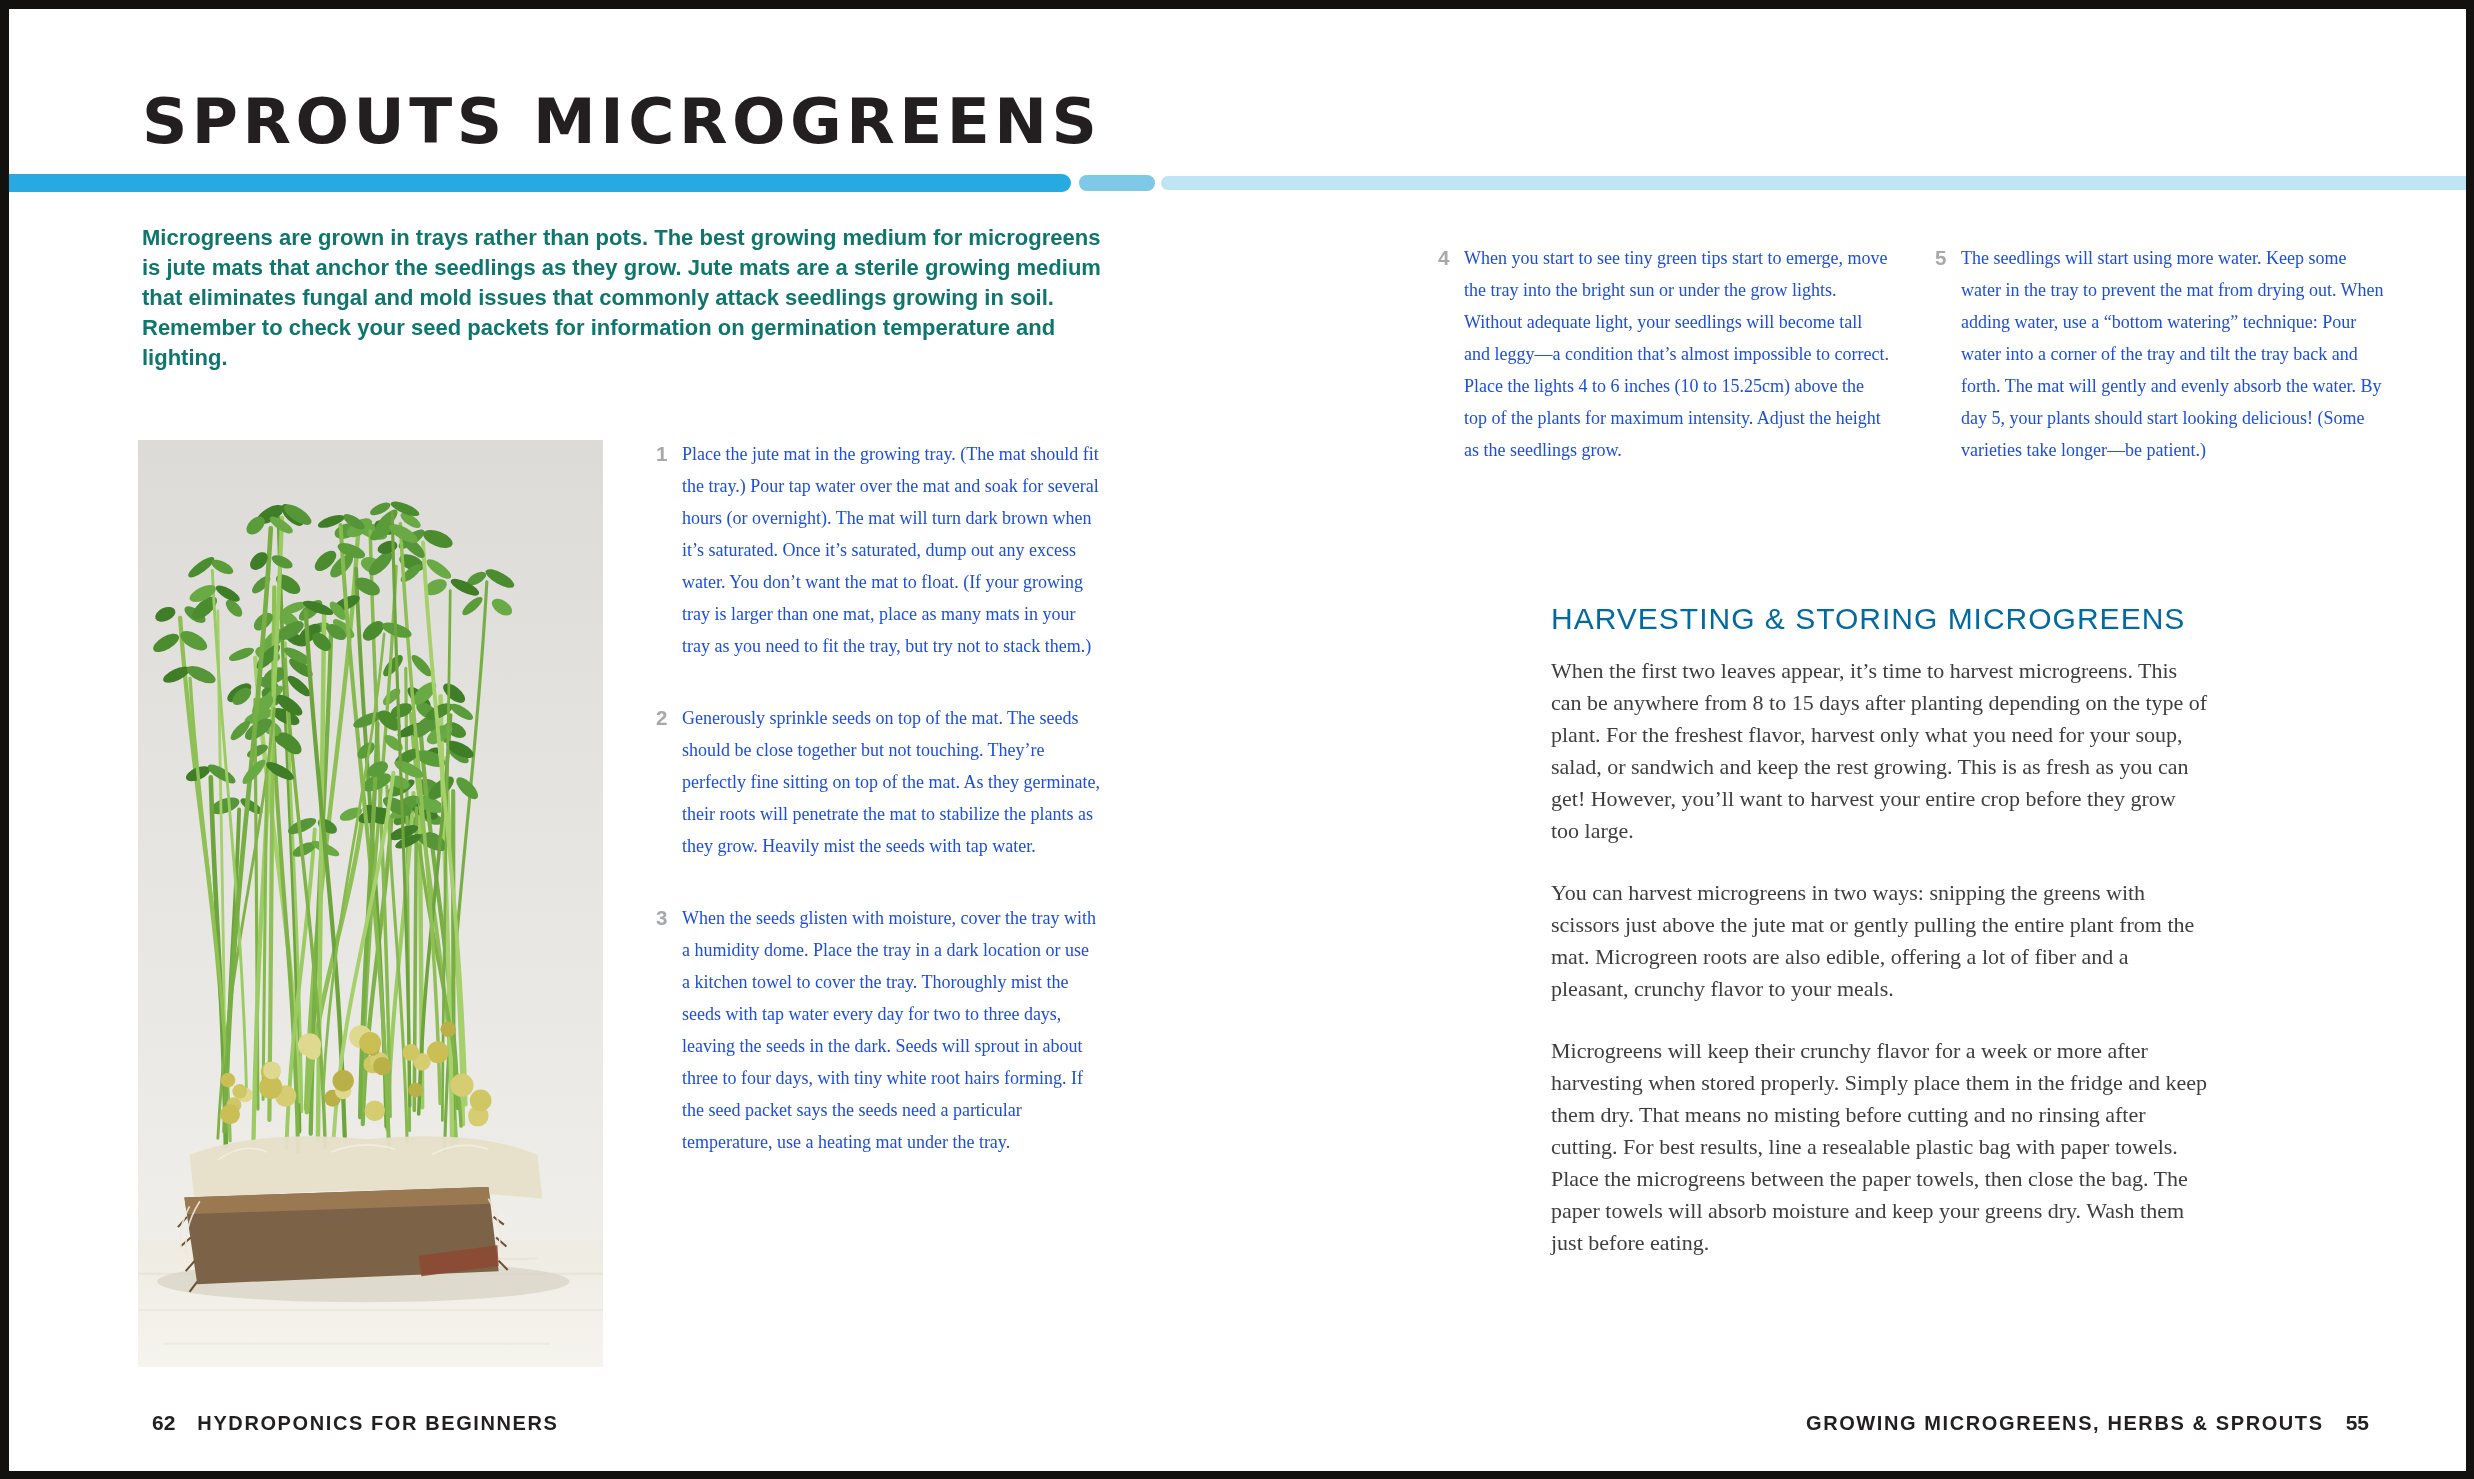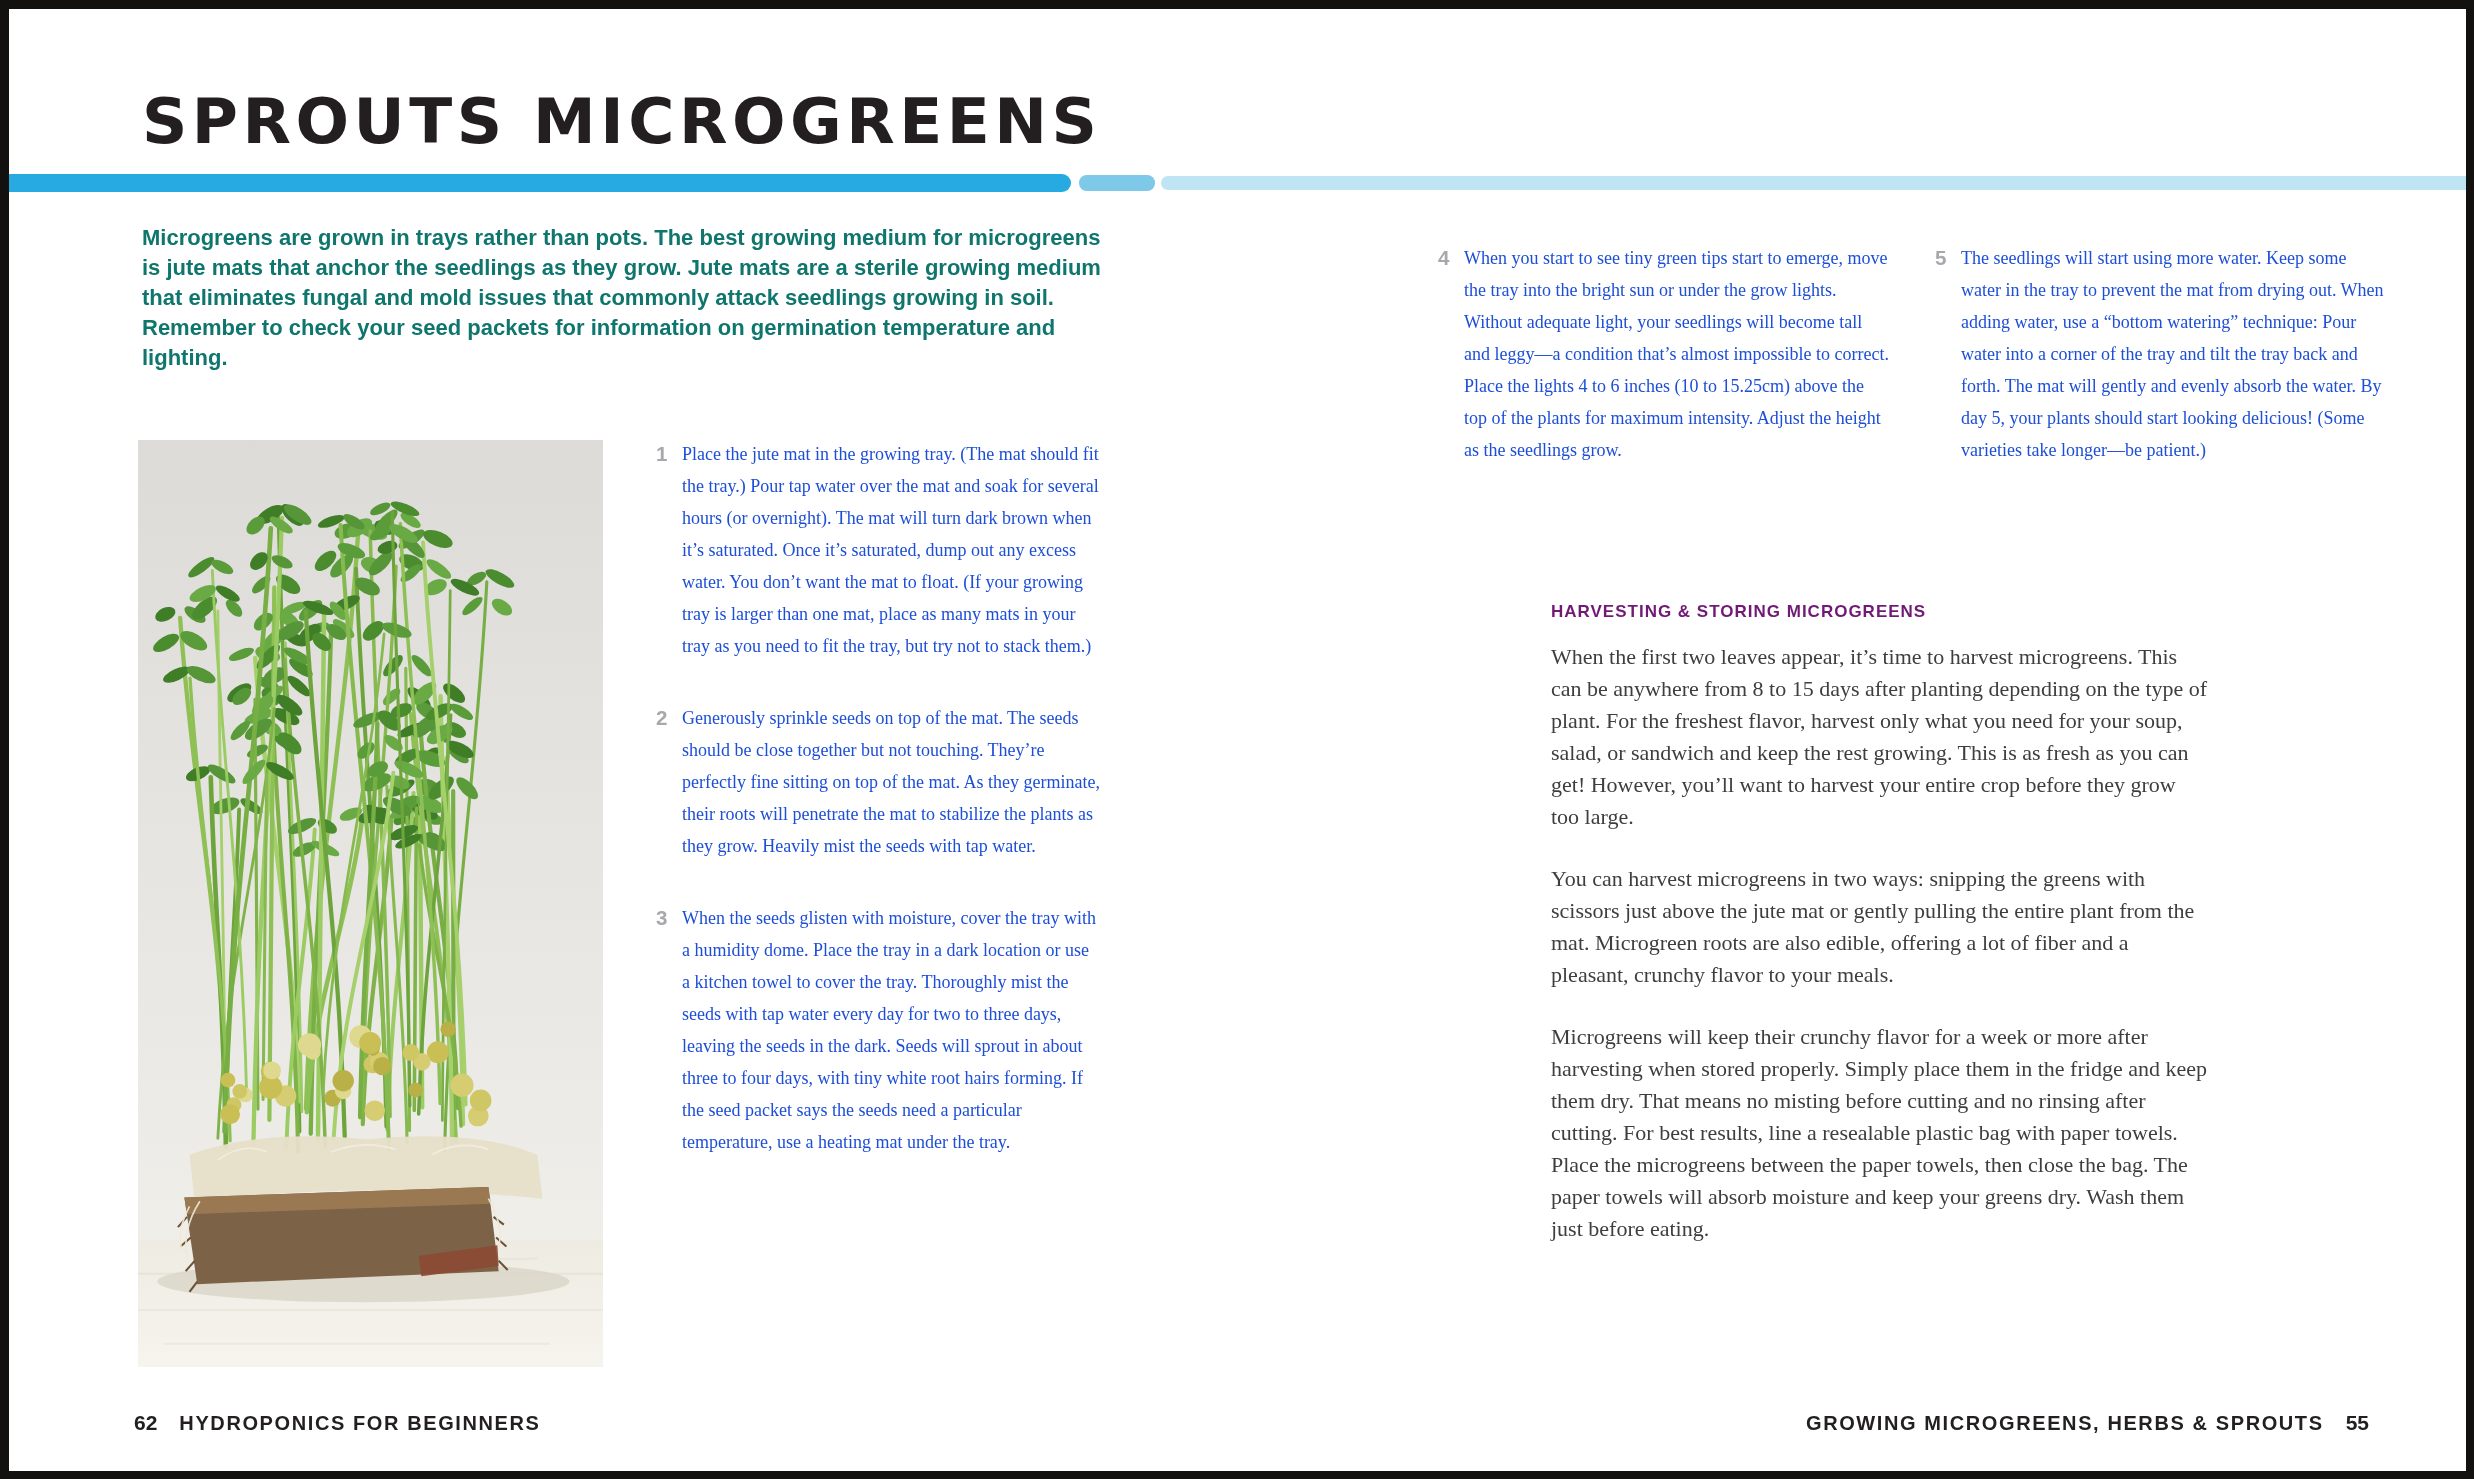--- a/index.html
+++ b/index.html
@@ -55,34 +55,34 @@
     font-family:"Liberation Serif", serif;
     font-size:18px; line-height:32px; color:#1d4ed8; width:418px;
   }
 
   .step4-col { position:absolute; left:1429px; top:233px; width:470px; }
   .step5-col { position:absolute; left:1926px; top:233px; width:467px; }
   .step4-col .step-text, .step5-col .step-text { width:425px; }
 
   .harvest { position:absolute; left:1542px; top:593px; width:657px; }
   .harvest h2 {
-    font-size:17px; font-weight:bold; letter-spacing:1px;
-    color:#701a75; margin-bottom:19.3px; white-space:nowrap;
+    font-size:30px; font-weight:normal; letter-spacing:1px;
+    color:#0369a1; margin-bottom:19.3px; white-space:nowrap;
   }
   .harvest p {
     font-family:"Liberation Serif", serif;
     font-size:22px; line-height:32px; color:#3e3e3e; margin-bottom:30px;
   }
 
   .footer {
     position:absolute; top:1402px;
     display:flex; align-items:baseline; gap:22px;
     font-weight:bold; color:#231f20; white-space:nowrap;
   }
-  .footer-left { left:125px;text-align:center; }
+  .footer-left { left:143px;text-align:center; }
   .footer-right { right:97px; }
   .footer .pg { font-size:21px; }
   .footer .ft { font-size:20px; letter-spacing:1.6px; }
 </style>
 </head>
 <body>
 
 <h1 class="title">SPROUTS MICROGREENS</h1>
 
 <div class="bar-bright"></div>

